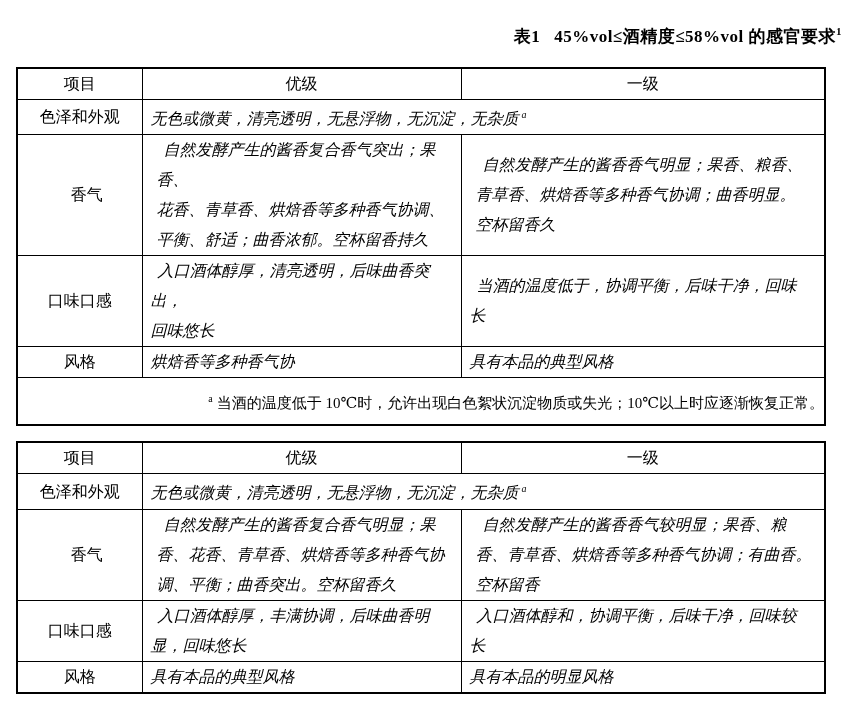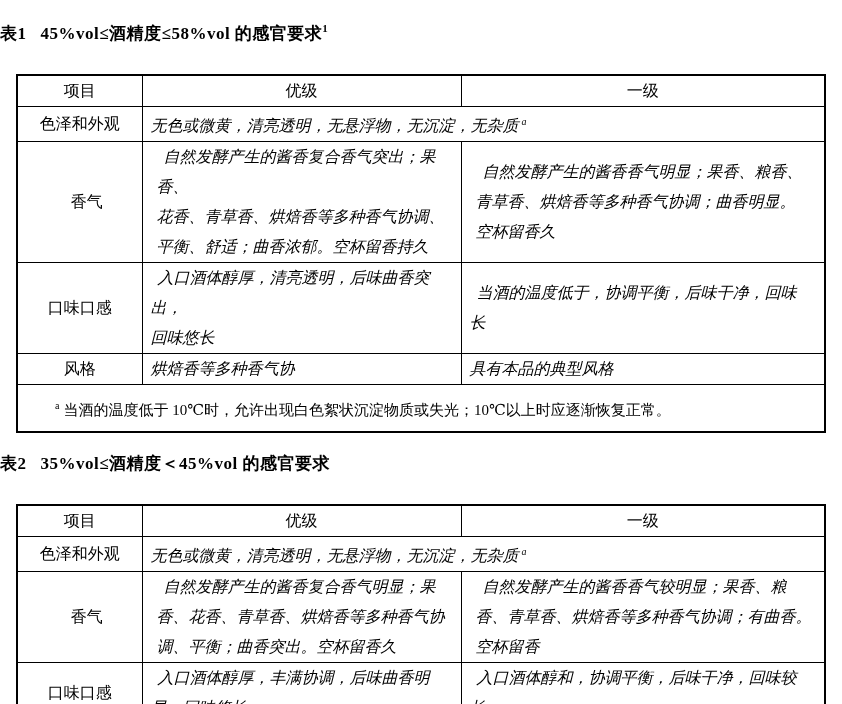--- a/index.html
+++ b/index.html
@@ -5,30 +5,30 @@
   * { box-sizing: border-box; margin: 0; padding: 0; }
   html, body { background: #ffffff; }
   body {
     width: 842px; height: 704px; overflow: hidden;
     font-family: "Liberation Serif", "DejaVu Serif", serif;
     color: #000000;
   }
   .doc { width: 842px; height: 704px; position: relative; }
 
   .tbl-title {
-    text-align: left; font-weight: bold; font-size: 17px;
-    line-height: 24px; letter-spacing: 0.5px;
+    text-align: right; font-weight: bold; font-size: 17px;
+    line-height: 30px; letter-spacing: 0.5px;
   }
   .title-1 { padding-top: 16px; }
   .title-2 { padding-top: 13px; }
   .tbl-title .prefix { margin-right: 14px; }
   .tbl-title sup { font-size: 11px; font-weight: bold; }
 
   table.sensory {
-    width: 808px; margin: 28px auto 0 auto;
+    width: 808px; margin: 15px auto 0 auto;
     border-collapse: collapse; table-layout: fixed;
     border: 2px solid #000;
     font-size: 16px;
   }
   table.sensory td {
     border: 1px solid #000;
     vertical-align: middle;
     line-height: 30px;
   }
   col.c1 { width: 125px; }
@@ -38,21 +38,21 @@
   tr.row-head td, tr.row-single td { height: 30px; }
   tr.row-aroma td { height: 90px; padding-left: 14px; }
   tr.row-taste td { height: 60px; }
   tr.row-footnote td { height: 48px; }
 
   td.center { text-align: center; }
   td.content { text-align: left; padding: 0 6px 0 8px; font-style: italic; }
   td.content .ml { white-space: pre-line; display: block; text-indent: 7px; }
   td.content sup, td.fn sup { font-size: 10px; margin-left: 3px; }
 
-  td.fn { padding-left: 37px; font-size: 15px; line-height: 20px; }
+  td.fn { padding-left: 37px; font-size: 15px; line-height: 20px; text-align: right; }
   td.fn sup { margin-left: 0; margin-right: 4px; }
 </style>
 </head>
 <body>
 
 <div class="doc">
 
   <div class="tbl-title title-1">
     <span class="prefix">表1</span><span>45%vol≤酒精度≤58%vol 的感官要求</span><sup>1</sup>
   </div>
@@ -101,23 +101,20 @@
         <td class="center">风格</td>
         <td class="content">烘焙香等多种香气协</td>
         <td class="content">具有本品的典型风格</td>
       </tr>
       <tr class="row-footnote">
         <td class="fn" colspan="3"><sup>a</sup><span>当酒的温度低于 10℃时，允许出现白色絮状沉淀物质或失光；10℃以上时应逐渐恢复正常。</span></td>
       </tr>
     </tbody>
   </table>
 
-  <div class="tbl-title title-2">
-    <span class="prefix">表2</span><span>35%vol≤酒精度＜45%vol 的感官要求</span><sup></sup>
-  </div>
 
   <table class="sensory">
     <colgroup>
         <col class="c1">
         <col class="c2">
         <col class="c3">
       </colgroup>
     <tbody>
       <tr class="row-head">
         <td class="center">项目</td>

